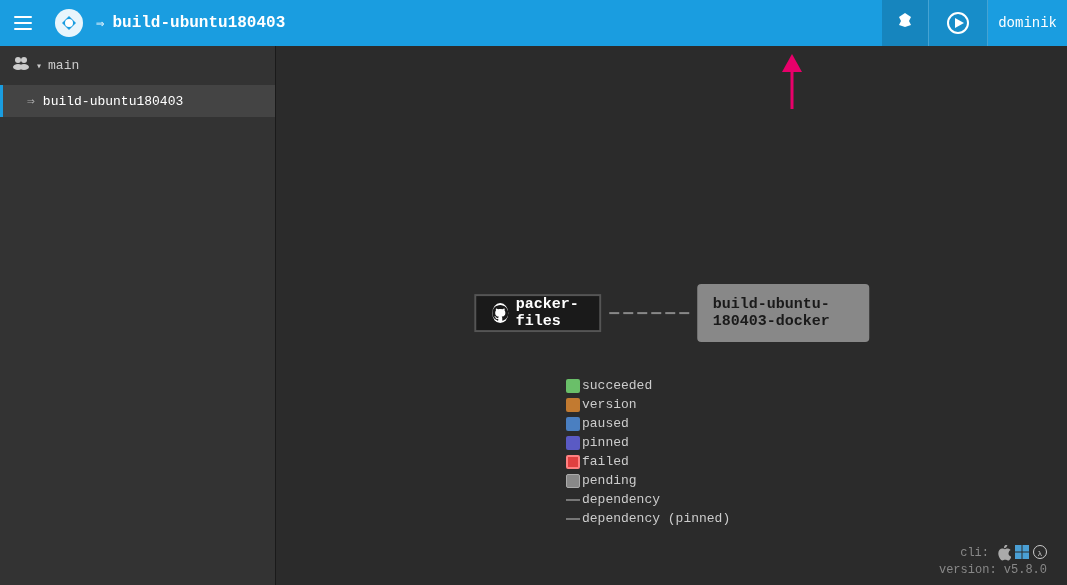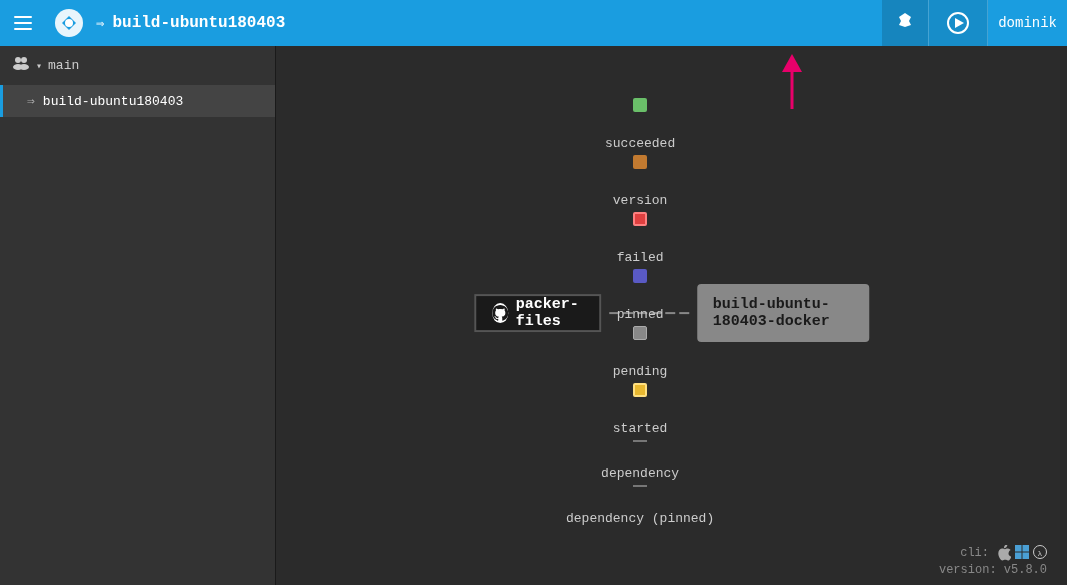--- a/index.html
+++ b/index.html
@@ -201,26 +201,25 @@
 
     
     .legend {
       position: absolute;
       bottom: 55px;
       left: 290px;
     }
     .legend-item {
       display: flex;
       align-items: center;
-      gap: 24px;
+      gap: 2px;
       margin-bottom: 4px;
       color: #cccccc;
       font-size: 13px;
       font-family: 'Courier New', monospace;
-      flex-direction: column;
     }
     .legend-dot {
       width: 14px;
       height: 14px;
       border-radius: 2px;
       flex-shrink: 0;
     }
     .legend-dash {
       width: 14px;
       height: 2px;
@@ -345,40 +344,40 @@
         <div class="legend-dot" style="background:#6abf69;"></div>
         <span>succeeded</span>
       </div>
 
 
       <div class="legend-item">
         <div class="legend-dot" style="background:#c27a30;"></div>
         <span>version</span>
       </div>
 
+      <div class="legend-item">
+        <div class="legend-dot" style="background:#4a7fc1;"></div>
+        <span>paused</span>
+      </div>
+
+      <div class="legend-item">
+        <div class="legend-dot" style="background:#5a5ac4;"></div>
+        <span>pinned</span>
+      </div>
 
       <div class="legend-item">
         <div class="legend-dot" style="background:#e04040; border: 2px solid #ff8080;"></div>
         <span>failed</span>
       </div>
 
       <div class="legend-item">
-        <div class="legend-dot" style="background:#5a5ac4;"></div>
-        <span>pinned</span>
-      </div>
-
-      <div class="legend-item">
         <div class="legend-dot" style="background:#888; border: 1px solid #aaa;"></div>
         <span>pending</span>
       </div>
 
-      <div class="legend-item">
-        <div class="legend-dot" style="background:#e8b830; border: 2px solid #ffe080;"></div>
-        <span>started</span>
-      </div>
 
       <div class="legend-item">
         <div class="legend-dash"></div>
         <span>dependency</span>
       </div>
 
       <div class="legend-item">
         <div class="legend-dash"></div>
         <span>dependency (pinned)</span>
       </div>

